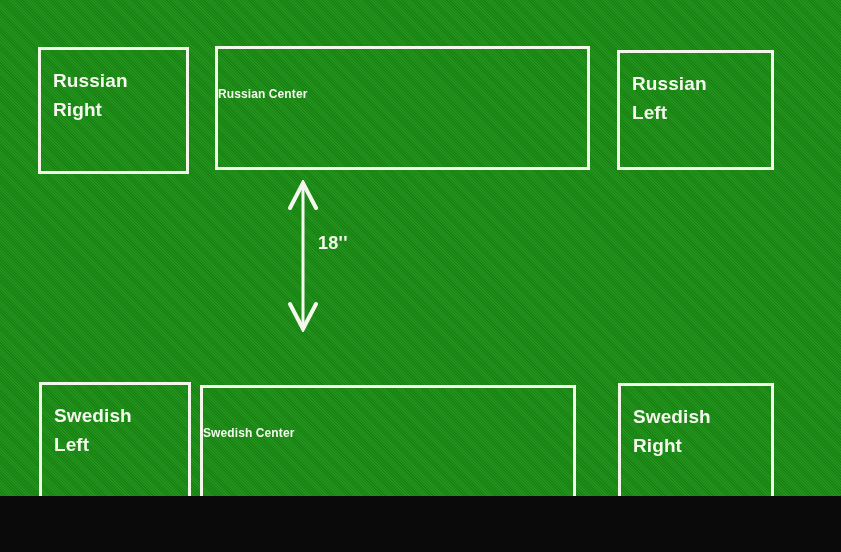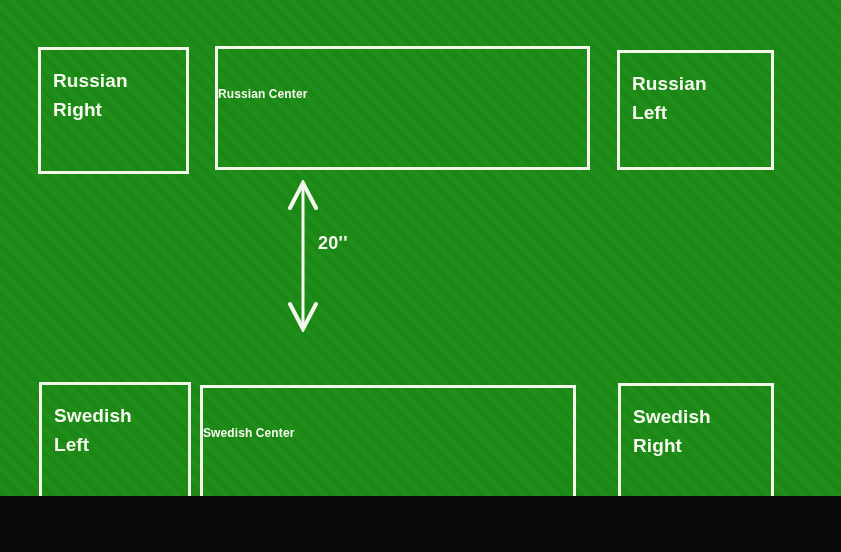--- a/index.html
+++ b/index.html
@@ -114,15 +114,15 @@
     <svg width="34" height="152" viewBox="0 0 34 152" aria-hidden="true">
 
       <line x1="17" y1="6" x2="17" y2="146" stroke="#f4f8ec" stroke-width="3"></line>
 
       <path d="M 4 28 L 17 3 L 30 28" fill="none" stroke="#f4f8ec" stroke-width="4" stroke-linecap="round" stroke-linejoin="miter"></path>
 
       <path d="M 4 124 L 17 149 L 30 124" fill="none" stroke="#f4f8ec" stroke-width="4" stroke-linecap="round" stroke-linejoin="miter"></path>
     </svg>
   </div>
 
-  <div id="distance-label" style="left: 318px; top: 233px;">20''</div>
+  <div id="distance-label" style="left: 318px; top: 233px;">18''</div>
 
 </div>
 
 </body></html>

